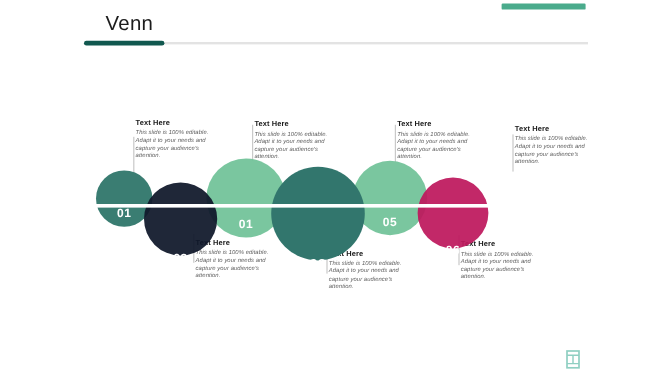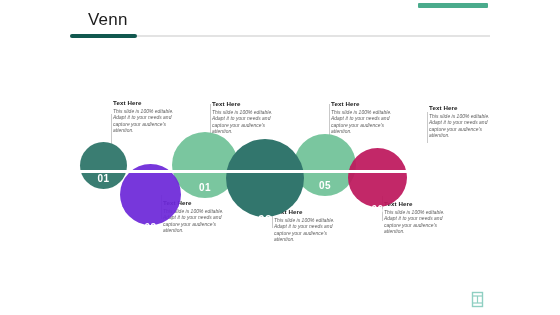--- a/index.html
+++ b/index.html
@@ -127,21 +127,21 @@
     <div class="leader" style="left:210px; top:104px; height:30px;"></div>
     <div class="leader" style="left:272px; top:204px; height:24px;"></div>
     <div class="leader" style="left:329px; top:104px; height:31px;"></div>
     <div class="leader" style="left:382px; top:196px; height:25px;"></div>
     <div class="leader" style="left:427px; top:112px; height:31px;"></div>
 
     <div class="circle" style="left:80px; top:142px; width:47px; height:47px; background:#3a7d72; z-index:10;">
       <span class="num" style="transform:translateY(-5px);">01</span>
     </div>
 
-    <div class="circle" style="left:120px; top:164px; width:61px; height:61px; background:#6d28d9; opacity:0.93; z-index:20;">
+    <div class="circle" style="left:120px; top:152px; width:61px; height:61px; background:#0f172a; opacity:0.93; z-index:20;">
       <span class="num" style="transform:translateY(8px);">02</span>
     </div>
 
     <div class="circle" style="left:172px; top:132px; width:66px; height:66px; background:#73c49a; opacity:0.95; z-index:15;">
       <span class="num" style="transform:translateY(-5px);">01</span>
     </div>
 
     <div class="circle" style="left:226px; top:139px; width:78px; height:78px; background:#32766d; z-index:25;">
       <span class="num" style="font-size:12px; transform:translateY(10px);">08</span>
     </div>

